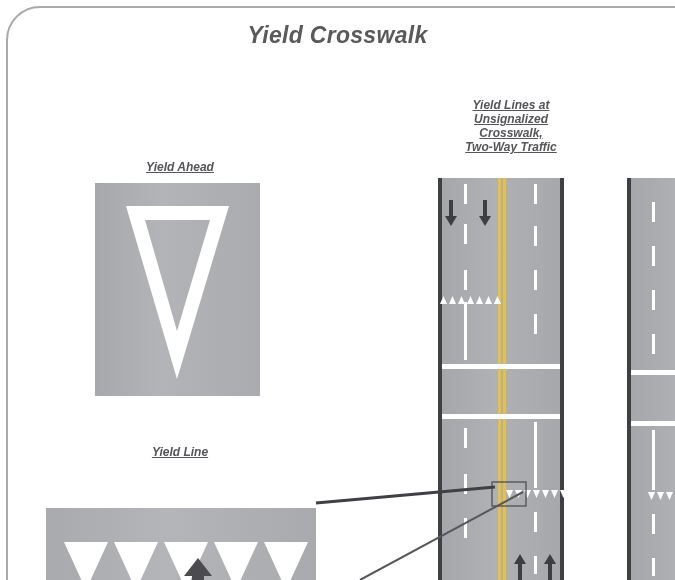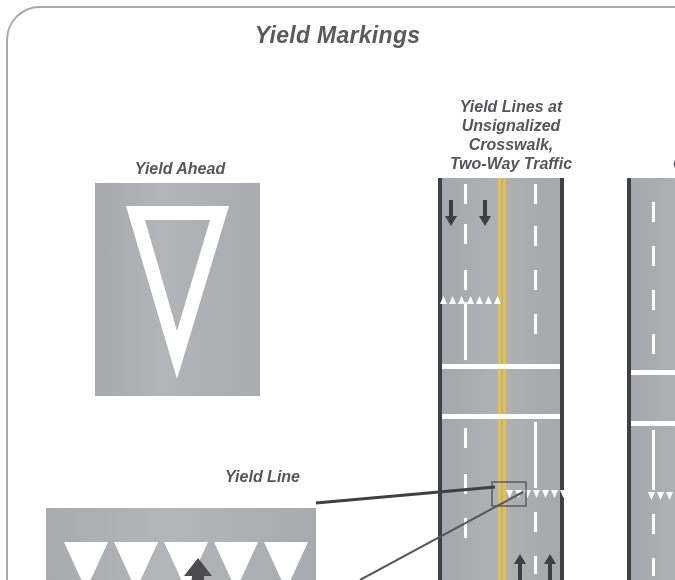--- a/index.html
+++ b/index.html
@@ -38,30 +38,31 @@
     text-align: center;
     font-size: 23px;
     font-weight: bold;
     font-style: italic;
     letter-spacing: 0.3px;
     color: #5a5a5c;
   }
 
   .section-label {
     position: absolute;
-    font-size: 16px;
+    font-size: 12px;
     font-weight: bold;
     font-style: italic;
     color: #55555a;
     text-align: center;
     line-height: 1.18;
     white-space: pre-line;
+    text-decoration: underline;
   }
   #label-yield-ahead { left: 60px;  top: 160px; width: 240px; }
-  #label-yield-line  { left: 60px;  top: 468px; width: 240px; text-align: right; }
+  #label-yield-line  { left: 60px;  top: 445px; width: 240px; }
   #label-two-way     { left: 416px; top: 98px;  width: 190px; }
   #label-one-way     { left: 608px; top: 98px;  width: 190px; text-align: center; }
 
   
   #yield-ahead-panel {
     position: absolute;
     left: 95px;
     top: 183px;
     width: 165px;
     height: 213px;
@@ -101,21 +102,21 @@
     left: 0; top: 0;
     width: 675px; height: 580px;
     pointer-events: none;
   }
 </style>
 </head>
 <body>
 
 <div id="page-frame"></div>
 
-<div id="page-title">Yield Markings</div>
+<div id="page-title">Yield Crosswalk</div>
 
 <div class="section-label" id="label-yield-ahead">Yield Ahead</div>
 
 <div id="yield-ahead-panel">
   <svg id="yield-ahead-triangle" viewBox="0 0 165 213">
     <path d="M 31 23 L 134 23 L 82 196 Z
              M 50 37 L 115 37 L 82 148 Z" fill="#ffffff" fill-rule="evenodd"></path>
   </svg>
 </div>
 

